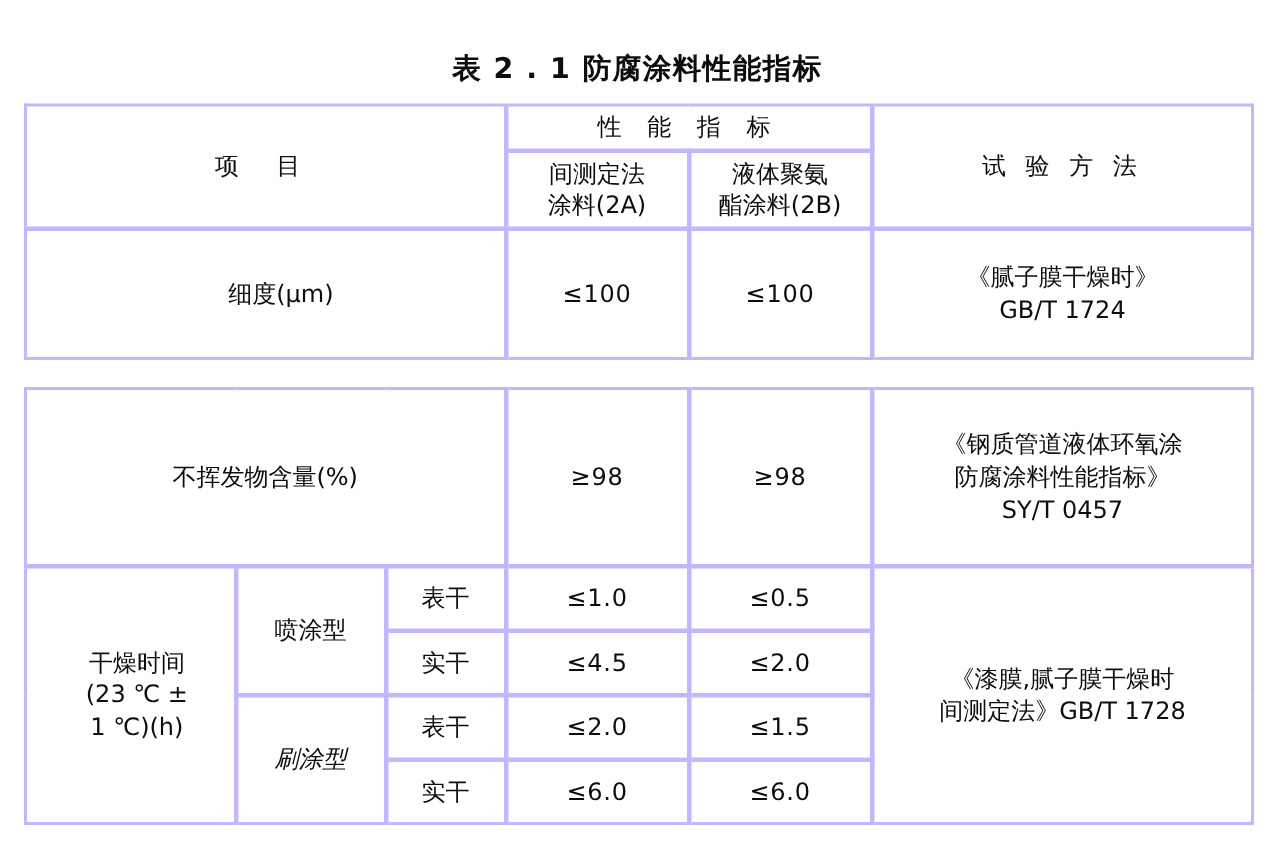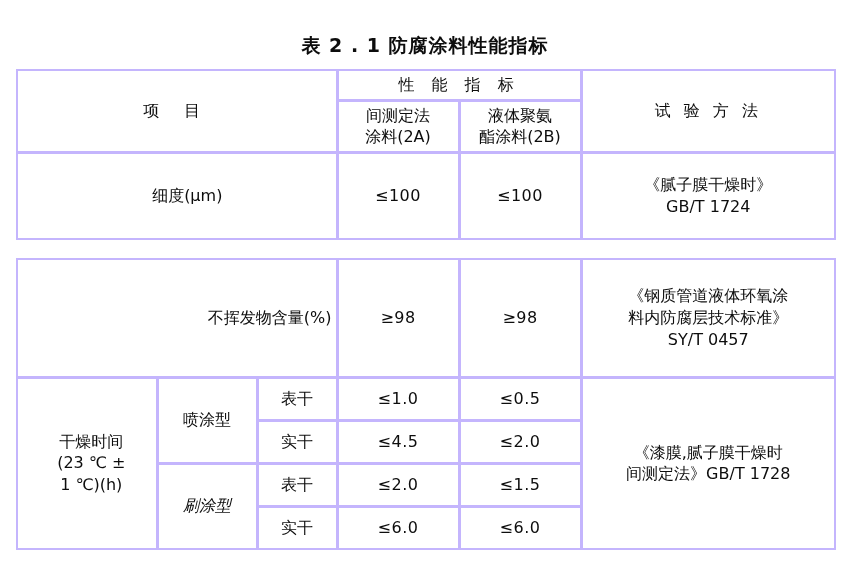--- a/index.html
+++ b/index.html
@@ -157,26 +157,26 @@
       <colgroup>
         <col style="width:140px">
         <col style="width:100px">
         <col style="width:80px">
         <col style="width:122px">
         <col style="width:122px">
         <col style="width:254px">
       </colgroup>
       <tbody>
         <tr>
-          <td class="outer-left outer-top rowlabel" colspan="3" style="height:110px;text-align:right;">不挥发物含量(%)</td>
+          <td class="outer-left outer-top rowlabel" colspan="3" style="height:110px;">不挥发物含量(%)</td>
           <td class="outer-top val">≥98</td>
           <td class="outer-top val">≥98</td>
           <td class="outer-right outer-top method-cell">
             <div>《钢质管道液体环氧涂</div>
-            <div>料内防腐层技术标准》</div>
+            <div>防腐涂料性能指标》</div>
             <div>SY/T 0457</div>
           </td>
         </tr>
 
         <tr>
           <td class="outer-left dry-label" rowspan="4" style="border-bottom-width: 2px; border-left-width: 2px; padding-left: 13px;">
             <div>干燥时间</div>
             <div>(23 ℃ ±</div>
             <div>1 ℃)(h)</div>
           </td>

